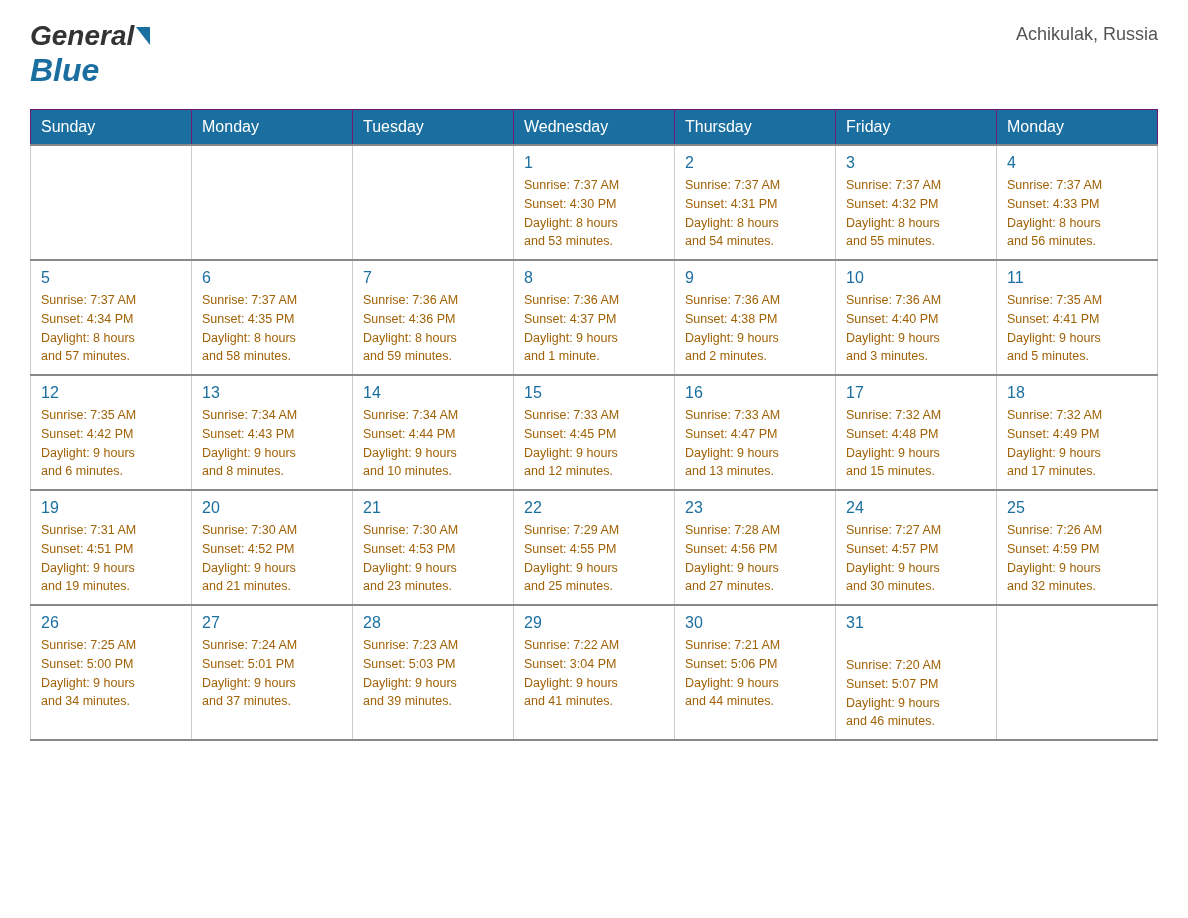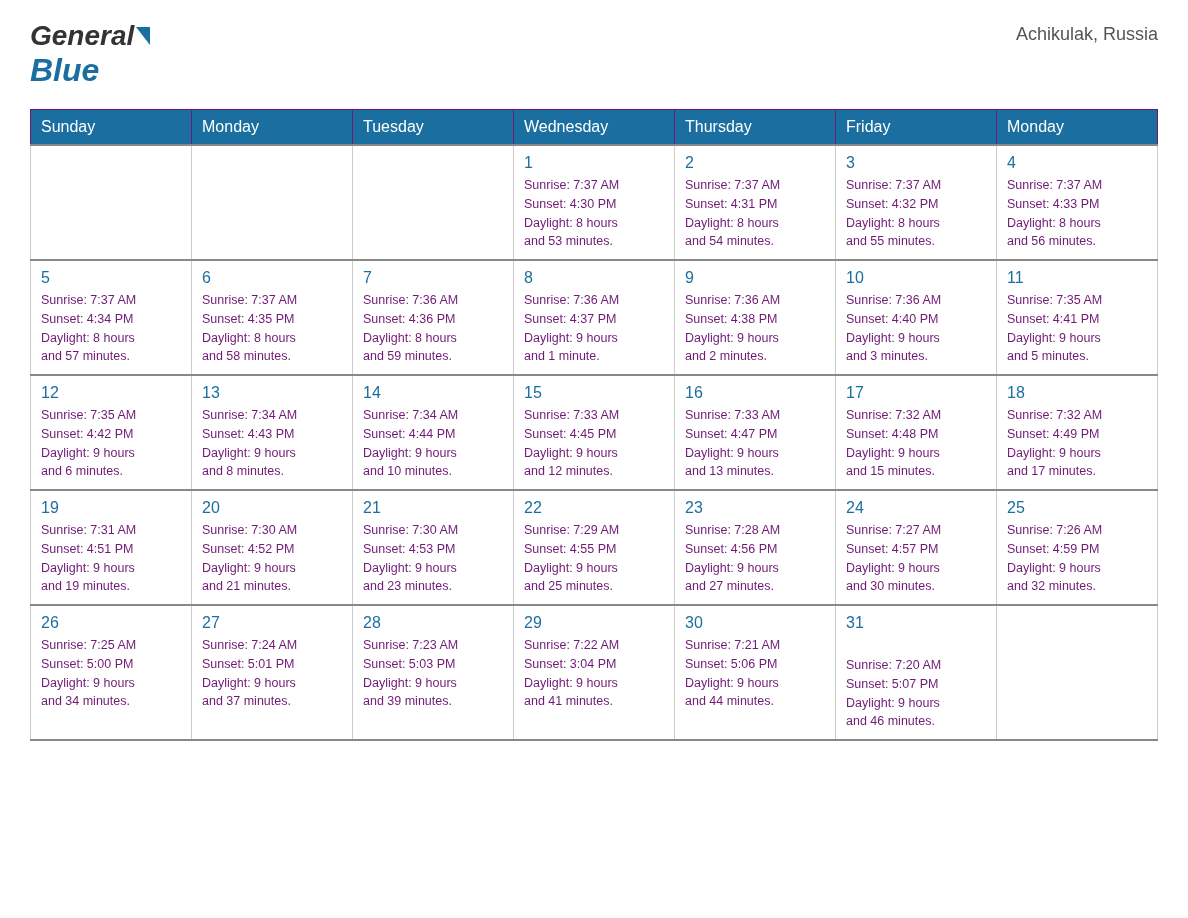--- a/index.html
+++ b/index.html
@@ -85,21 +85,21 @@
     .day-num {
       font-size: 16px;
       color: #1a6fa0;
       font-weight: normal;
       display: block;
       margin-bottom: 4px;
     }
     .day-info {
       font-size: 12.5px;
       line-height: 1.5;
-      color: #701a75;
+      color: #a16207;
     }
     .empty-cell {
       background: #fff;
     }
     tr { border-bottom: 2px solid #888; }
   </style>
 </head>
 <body>
 
 <div class="header">

